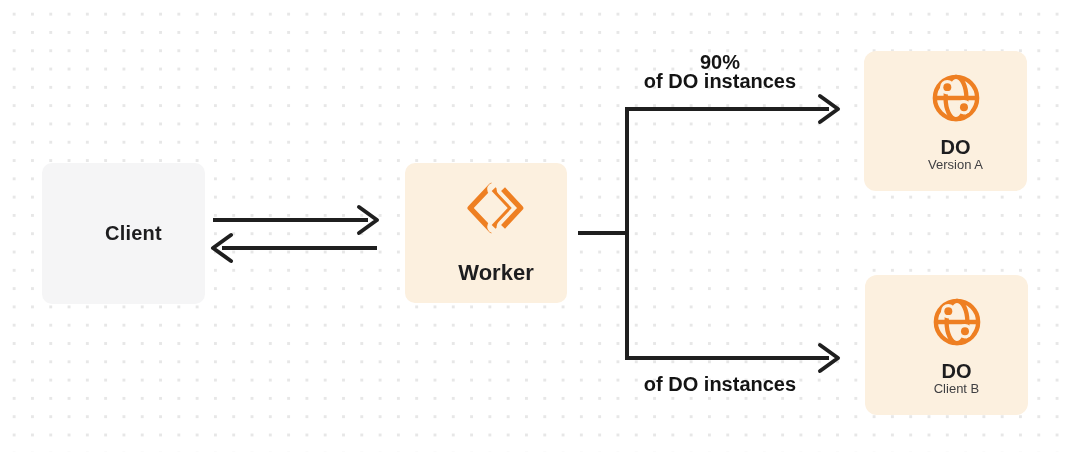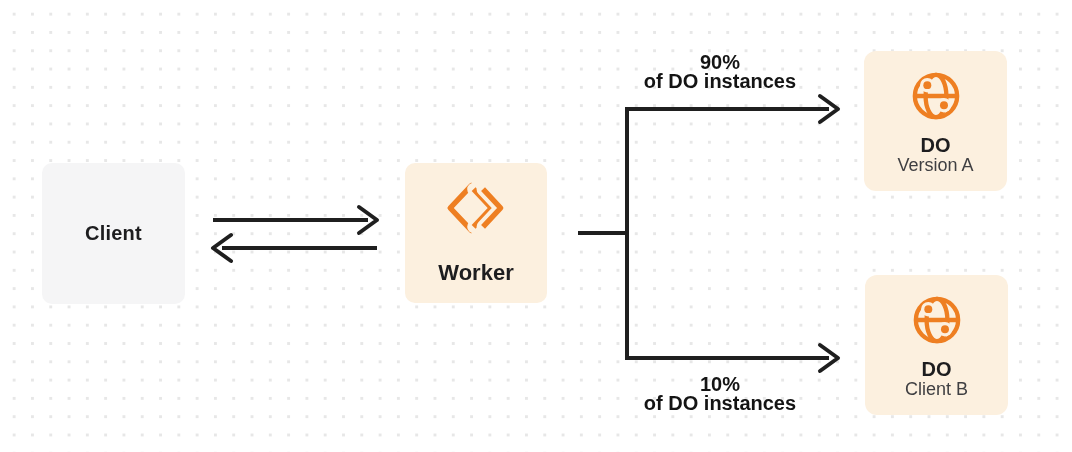--- a/index.html
+++ b/index.html
@@ -21,33 +21,34 @@
   .wire  { stroke: #1f1f1f; stroke-width: 4; fill: none; }
   .head  { stroke: #1f1f1f; stroke-width: 4; fill: none; stroke-linecap: round; stroke-linejoin: round; }
 
   .node {
     position: absolute;
     display: flex;
     flex-direction: column;
     align-items: center;
     justify-content: center;
     border-radius: 10px;
+    padding-left: 20px;
   }
 
   .node-client { left: 42px; top: 163px; width: 143px; height: 141px; background: #f5f5f6; }
   .node-client .node-label { font-size: 20px; font-weight: bold; letter-spacing: 0.2px; }
 
   .node-worker { left: 405px; top: 163px; width: 142px; height: 140px; background: #fcf0df; gap: 25px; }
   .node-worker .node-label { font-size: 22px; font-weight: bold; }
 
   .node-do { width: 143px; height: 140px; background: #fcf0df; border-radius: 12px; }
   .node-do-a { left: 864px; top: 51px; }
   .node-do-b { left: 865px; top: 275px; }
   .node-do .do-title    { font-size: 20px; font-weight: bold; margin-top: 9px; line-height: 1.1; }
-  .node-do .do-subtitle { font-size: 18px; color: #3f3f42; line-height: 1.1; }
+  .node-do .do-subtitle { font-size: 13px; color: #3f3f42; line-height: 1.1; }
 
   .branch-label {
     position: absolute;
     width: 220px;
     text-align: center;
     font-weight: bold;
     font-size: 20px;
     line-height: 19px;
     color: #141414;
   }
@@ -92,21 +93,20 @@
     </svg>
     <span class="node-label">Worker</span>
   </div>
 
   <div class="branch-label branch-label-top">
     <div>90%</div>
     <div>of DO instances</div>
   </div>
 
   <div class="branch-label branch-label-bottom">
-    <div>10%</div>
     <div>of DO instances</div>
   </div>
 
   <div class="node node-do node-do-a">
     <svg class="icon" width="58" height="58" viewBox="0 0 48 48">
       <circle cx="24" cy="24" r="17.5" fill="none" stroke="#EE7F22" stroke-width="3.6"></circle>
       <ellipse cx="24" cy="24" rx="8.6" ry="17.5" fill="none" stroke="#EE7F22" stroke-width="3.6"></ellipse>
       <line x1="6.5" y1="24" x2="41.5" y2="24" stroke="#EE7F22" stroke-width="3.6"></line>
       <circle cx="16.8" cy="15" r="6" fill="#FCF0DF"></circle>
       <circle cx="16.8" cy="15" r="3.3" fill="#EE7F22"></circle>

